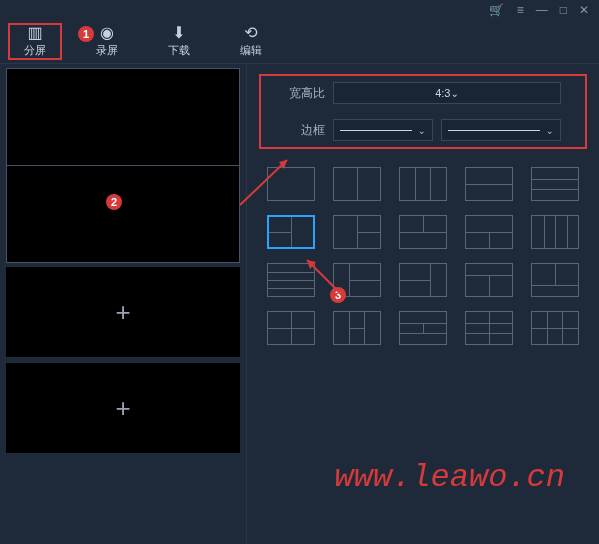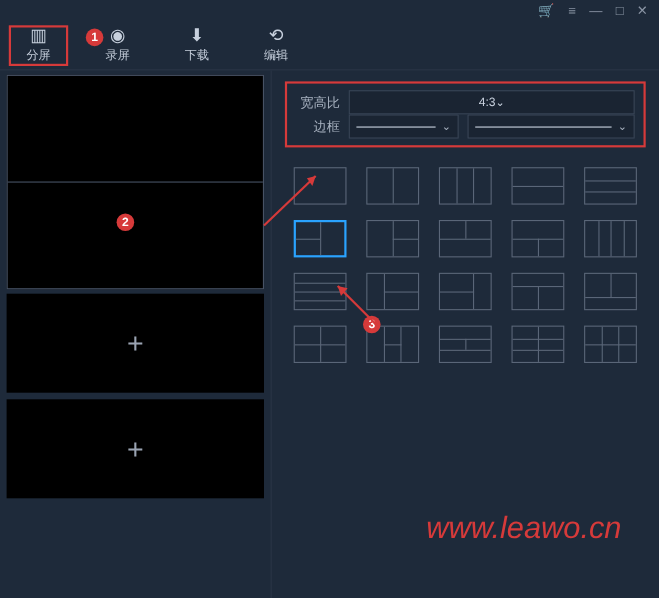--- a/index.html
+++ b/index.html
@@ -117,25 +117,25 @@
   justify-content: center;
 }
 .tab { color: #b9c3d1; padding: 2px 6px; }
 .tab.active {
   color: #2aa3ff;
   border: 2px solid #d63a3a;
   padding: 0 4px;
 }
 .opts {
   border: 2px solid #d63a3a;
-  padding: 6px 8px;
+  padding: 6px 24px;
   margin: 4px 2px 12px;
   display: flex;
   flex-direction: column;
-  gap: 0;
+  gap: 15px;
 }
 .row { display: flex; align-items: center; gap: 8px; }
 .rowlabel { width: 40px; text-align: right; font-size: 12px; }
 .select {
   flex: 1;
   height: 22px;
   border: 1px solid #3a4658;
   background: #1a2432;
   display: flex;
   align-items: center;
@@ -187,23 +187,23 @@
   background: #d63a3a; color: #fff;
   font-size: 11px; display: flex; align-items: center; justify-content: center;
 }
 .arrow {
   position: absolute;
   pointer-events: none;
 }
 .watermark {
   position: absolute;
   right: 34px; bottom: 48px;
-  font-family: Liberation Sans, sans-serif;
+  font-family: Liberation Mono, monospace;
   font-style: italic;
-  font-size: 28px;
+  font-size: 32px;
   color: #d63a3a;
 }
 </style>
 </head>
 <body>
 
 <div class="titlebar">
   <span>🛒</span>
   <span>≡</span>
   <span>—</span>

